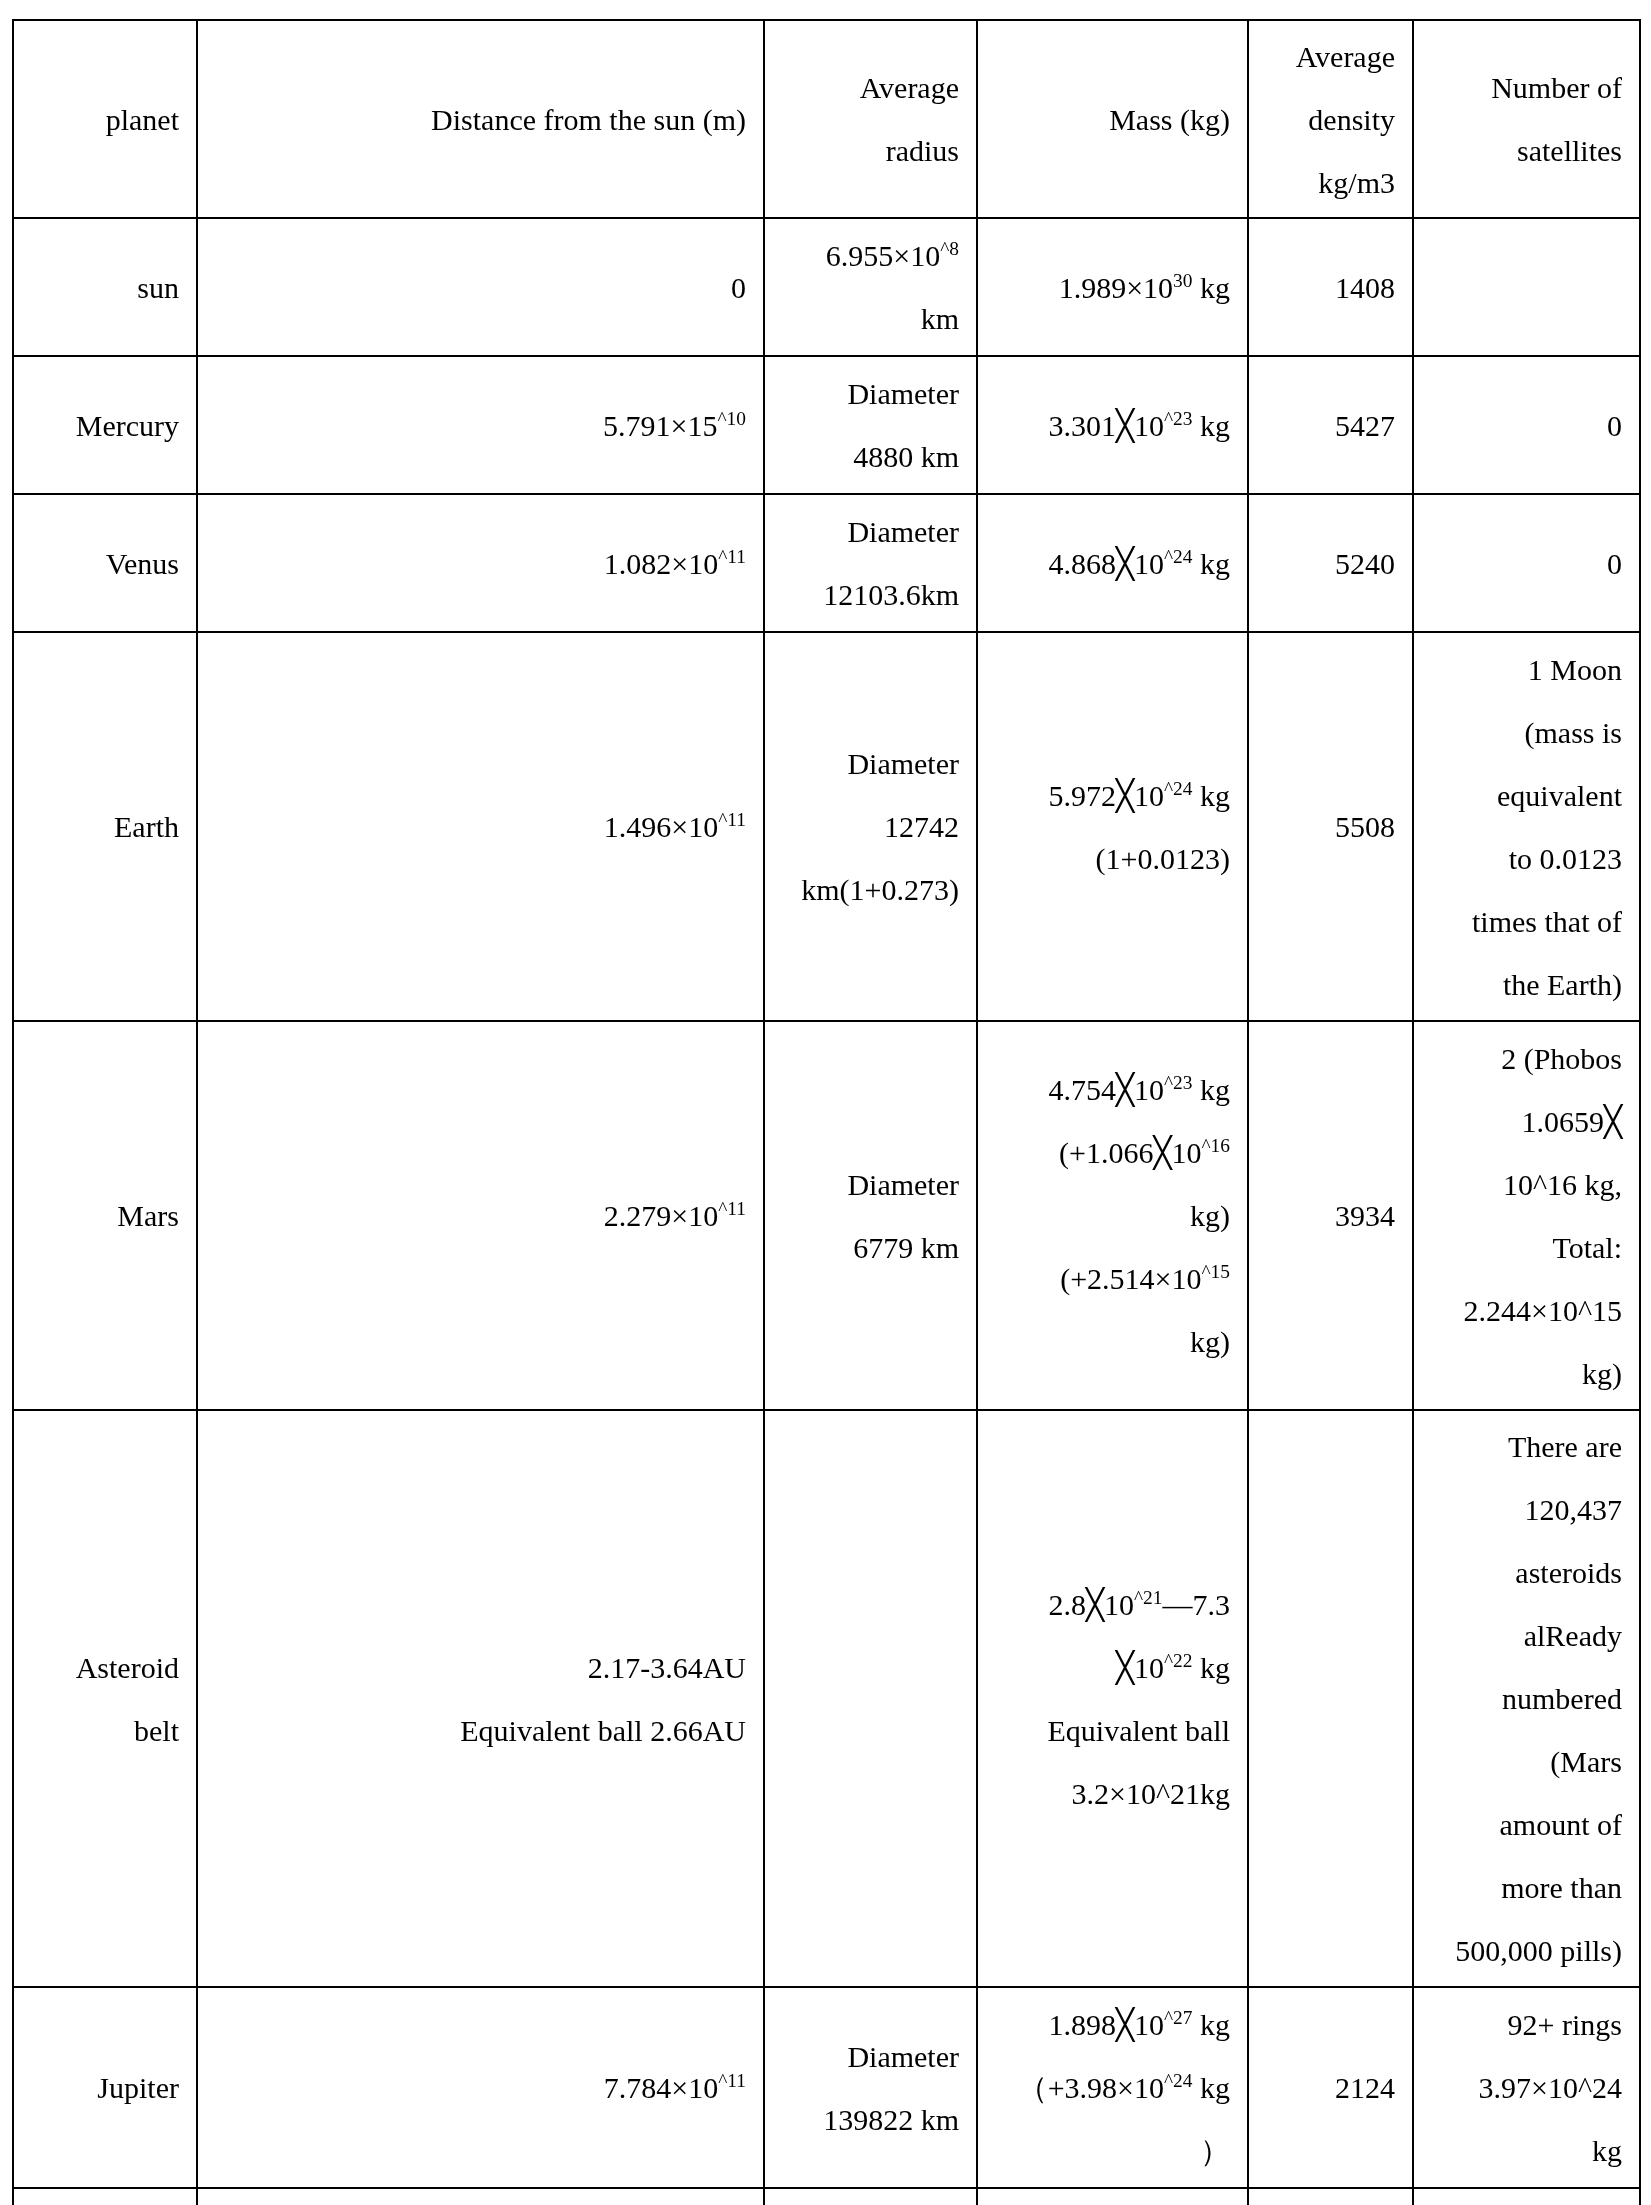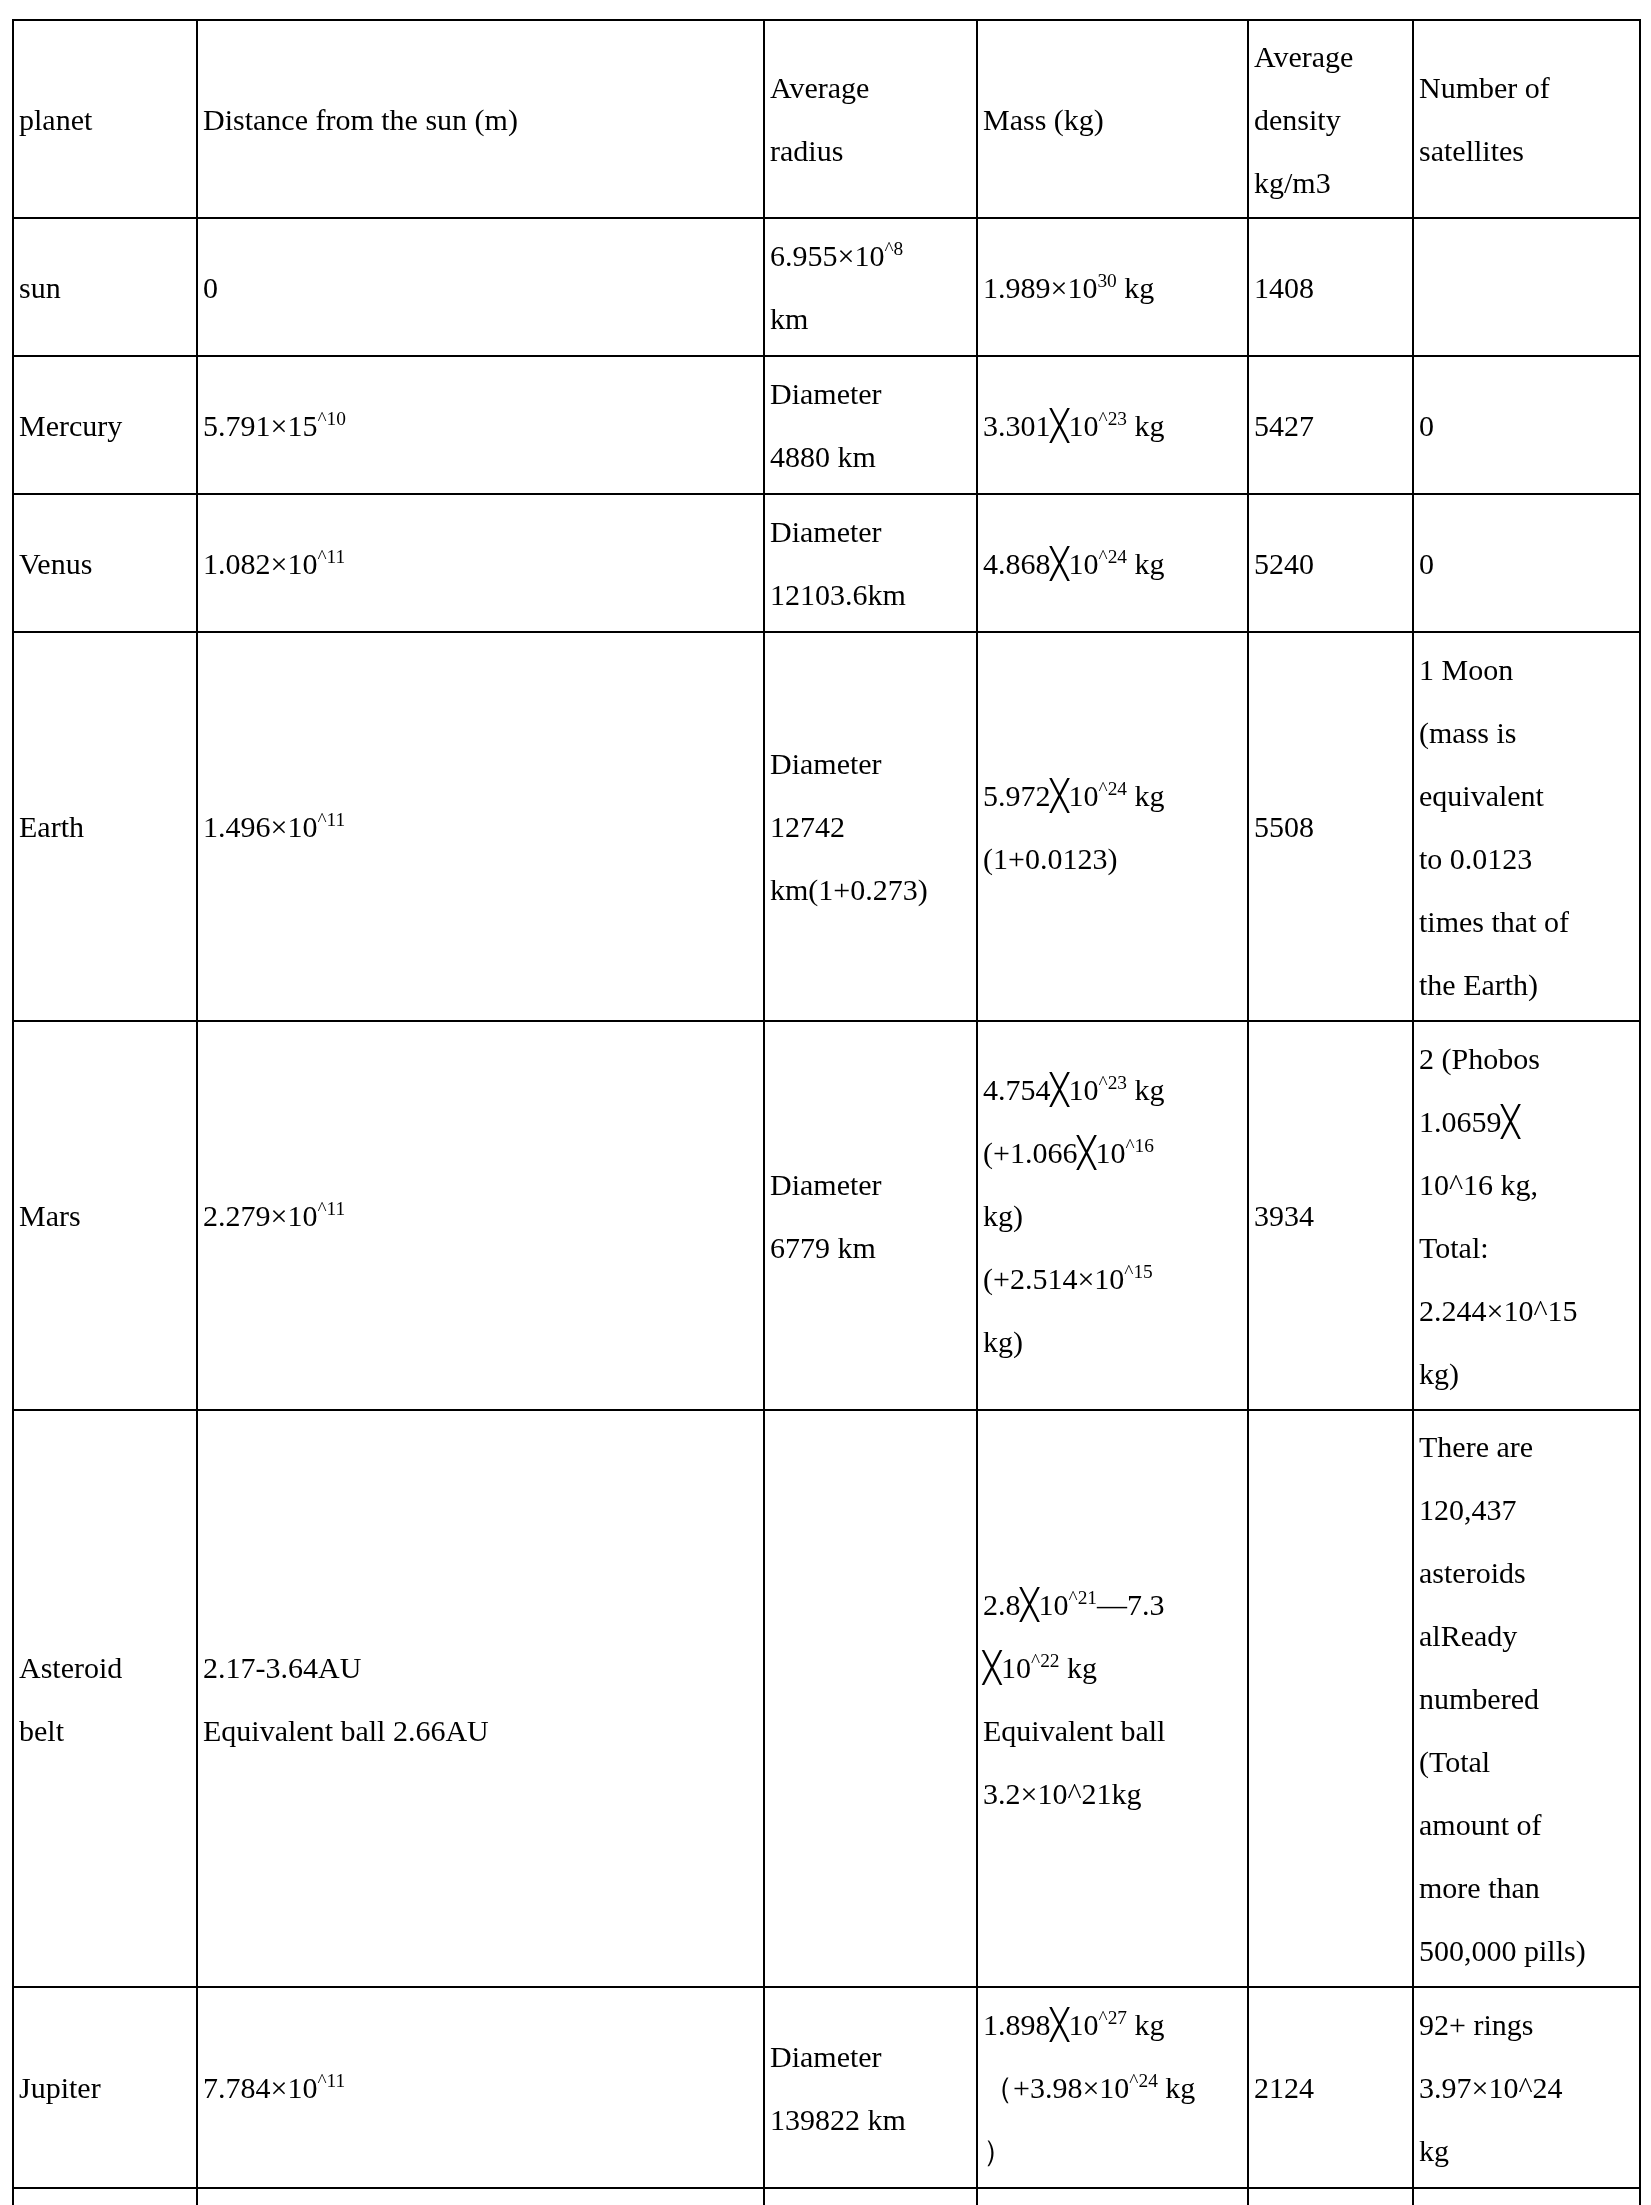--- a/index.html
+++ b/index.html
@@ -18,26 +18,26 @@
   #planet-table {
     position: absolute;
     left: 12px;
     top: 19px;
     width: 1627px;
     border-collapse: collapse;
     table-layout: fixed;
   }
   #planet-table td, #planet-table th {
     border: 2.2px solid #000000;
-    text-align: left;
+    text-align: right;
     vertical-align: middle;
     font-weight: normal;
     font-size: 30px;
     line-height: 63px;
-    padding: 0 5px;
+    padding: 0 17px;
     overflow: hidden;
   }
   #planet-table th {
     border-bottom-width: 2.6px;
   }
   .cell-line {
     display: block;
     white-space: nowrap;
   }
   sup.exp {
@@ -220,21 +220,21 @@
           <span class="cell-line"><span>Equivalent ball</span></span>
           <span class="cell-line"><span>3.2×10^21kg</span></span>
         </td>
         <td></td>
         <td>
           <span class="cell-line"><span>There are</span></span>
           <span class="cell-line"><span>120,437</span></span>
           <span class="cell-line"><span>asteroids</span></span>
           <span class="cell-line"><span>alReady</span></span>
           <span class="cell-line"><span>numbered</span></span>
-          <span class="cell-line"><span>(Total</span></span>
+          <span class="cell-line"><span>(Mars</span></span>
           <span class="cell-line"><span>amount of</span></span>
           <span class="cell-line"><span>more than</span></span>
           <span class="cell-line"><span>500,000 pills)</span></span>
         </td>
       </tr>
       <tr style="height: 201px;">
         <td>
           <span class="cell-line"><span>Jupiter</span></span>
         </td>
         <td>

